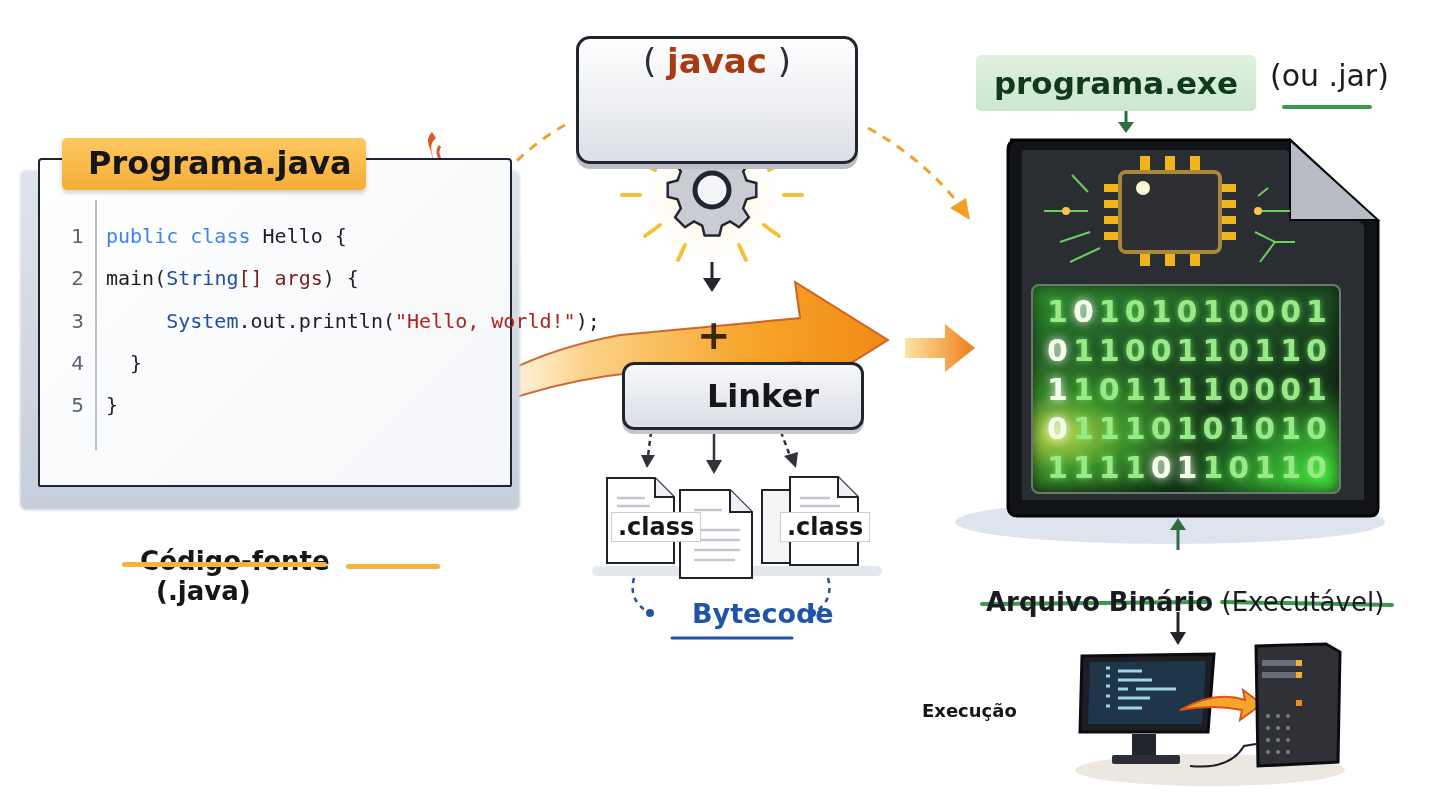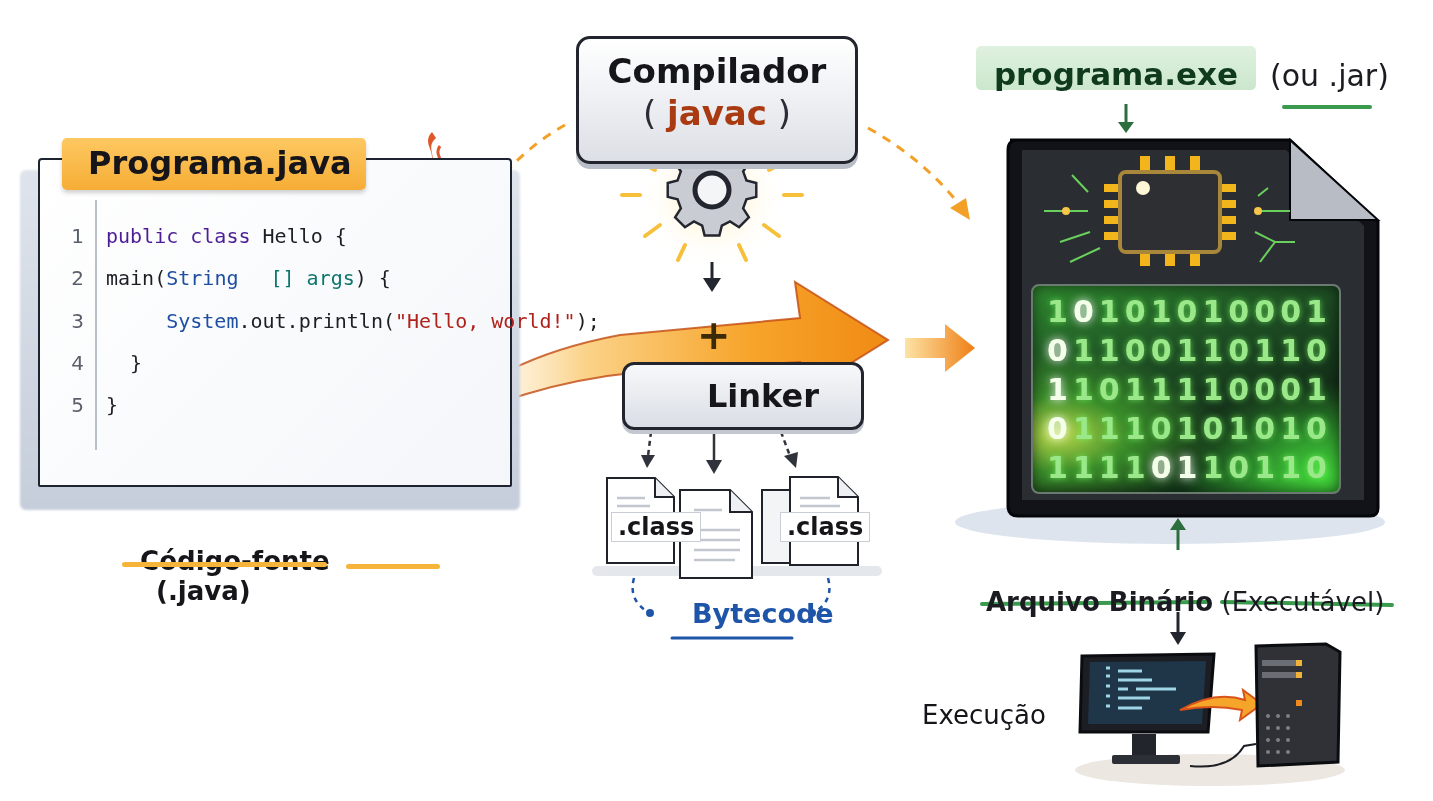--- a/index.html
+++ b/index.html
@@ -10,57 +10,57 @@
 
   
   .doc-shadow { left:20px; top:170px; width:500px; height:340px; background:linear-gradient(180deg,#dfe4ec,#c6cedb); border-radius:6px; filter:blur(1px); }
   .doc { left:38px; top:158px; width:470px; height:325px; background:linear-gradient(135deg,#ffffff 0%,#f4f6f9 100%);
          border:2px solid #1d2330; border-radius:4px 4px 2px 2px; }
   .doc-gutter { left:95px; top:200px; width:1.5px; height:250px; background:#b9bfc9; }
   .file-tag { left:62px; top:138px; padding:6px 14px 8px 26px; background:linear-gradient(180deg,#fdc861,#f6ad36);
               border-radius:5px; box-shadow:0 3px 4px rgba(0,0,0,0.18); font-weight:bold; font-size:32px; color:#15151a; }
   .code-line { left:62px; height:40px; font-family:"DejaVu Sans Mono", monospace; font-size:20px; white-space:pre; display:flex; align-items:center; }
   .ln { width:22px; text-align:right; color:#5a5f6b; font-family:"DejaVu Sans", sans-serif; font-size:20px; margin-right:22px; }
-  .kw { color:#4c1d95; } .plain { color:#1d1d24; } .str { color:#b0231c; } .ty { color:#1f4fa3;text-align:center; }
-  .muted { color:#0f766e;padding-left:32px; }
+  .kw { color:#3b82f6; } .plain { color:#1d1d24; } .str { color:#b0231c; } .ty { color:#1f4fa3;text-align:center; }
+  .muted { color:#7f1d1d; }
   .caption-source { left:122px; top:516px; font-weight:bold; font-size:26px; color:#15151a; white-space:pre; }
   .underline { height:5px; border-radius:3px; }
 
   
   .compiler-box { left:576px; top:36px; width:276px; height:122px; border:3px solid #22252d; border-radius:14px;
                   background:linear-gradient(180deg,#ffffff 0%,#eceef2 55%,#dcdfe5 100%); box-shadow:0 5px 0 #b8bdc7; text-align:center; }
   .compiler-title { display:block; font-weight:bold; font-size:34px; margin-top:12px; color:#15151a; }
   .compiler-sub { display:block; font-size:34px; margin-top:2px; color:#2a2d36; }
   .compiler-sub b { color:#a93a12; }
 
   
   .linker-box { left:622px; top:362px; width:196px; height:62px; border:3px solid #22252d; border-radius:12px;
                 background:linear-gradient(180deg,#f7f8fa,#dadee5); box-shadow:0 4px 0 #c2c7d0; text-align:center;
                 font-weight:bold; font-size:32px; line-height:62px; color:#15151a;padding-left:40px; }
   .plus { left:697px; top:312px; font-size:40px; font-weight:bold; color:#3a2a08; }
 
   .class-label { background:#ffffff; border:1.5px solid #c9ced6; font-weight:bold; font-size:24px; color:#15151a; padding:0 6px; }
   .bytecode { left:668px; top:598px; font-weight:bold; font-size:27px; color:#1f55a8;margin-left:24px; }
 
   
-  .exe-tag { left:976px; top:46px; width:280px; height:44px; background:linear-gradient(180deg,#dff1df,#cbe7cc); border-radius:5px;
+  .exe-tag { left:976px; top:55px; width:280px; height:56px; background:linear-gradient(180deg,#dff1df,#cbe7cc); border-radius:5px;
              text-align:center; line-height:56px; font-weight:bold; font-size:31px; color:#0f3a1c; }
   .exe-alt { left:1270px; top:58px; font-size:30px; color:#1b1b22; }
   .exe-alt b { font-weight:normal; }
   .binary-screen { left:1031px; top:284px; width:306px; height:206px; border-radius:8px;
                    background:radial-gradient(ellipse at 8% 72%, #b9d84a 0%, #3a8d2a 18%, rgba(20,60,25,0) 40%),
                               radial-gradient(ellipse at 95% 92%, #42d63a 0%, rgba(30,120,30,0) 35%),
                               linear-gradient(160deg,#2f8b2f 0%,#1e4f24 35%,#122a17 70%,#1a5a22 100%);
                    border:2px solid #6b7a70; box-shadow:inset 0 0 14px rgba(0,0,0,0.6); }
   .bin-row { position:absolute; left:14px; width:280px; display:flex; justify-content:space-between;
              font-weight:bold; font-size:30px; color:#9be88a; text-shadow:0 0 6px rgba(120,255,100,0.7); }
   .bin-row span.hot { color:#f3ffe8; text-shadow:0 0 10px #ffffff; }
   .caption-bin { left:986px; top:560px; font-size:26px; white-space:pre; color:#1b1b22;margin-top:27px; }
   .caption-bin b { font-weight:bold; }
-  .caption-exec { left:922px; top:700px; font-weight:normal; font-size:26px; color:#15151a; }
+  .caption-exec { left:922px; top:700px; font-weight:bold; font-size:18px; color:#15151a; }
 </style>
 </head>
 <body>
 
 <svg class="layer" width="1433" height="801">
   <defs>
     <linearGradient id="bigArrow" x1="0" y1="0" x2="1" y2="0">
       <stop offset="0" stop-color="#ffffff" stop-opacity="0"></stop>
       <stop offset="0.35" stop-color="#fbd38a"></stop>
       <stop offset="0.7" stop-color="#f7a52c"></stop>
@@ -267,21 +267,20 @@
   </div>
 
 <div class="abs caption-source">
   <span>Código-fonte</span>
   <span style="font-weight:bold;margin-left:16px;">(.java)</span>
 </div>
 <div class="abs underline" style="left:122px;top:562px;width:205px;background:#f6b53a;"></div>
 <div class="abs underline" style="left:346px;top:564px;width:94px;background:#f6b53a;"></div>
 
 <div class="abs compiler-box">
-  <span class="compiler-title">Compilador</span>
   <span class="compiler-sub"><span>(</span> <b>javac</b> <span>)</span></span>
 </div>
 
 <div class="abs plus">+</div>
 <div class="abs linker-box">Linker</div>
 <div class="abs class-label" style="left:611px;top:512px;">.class</div>
 <div class="abs class-label" style="left:780px;top:512px;">.class</div>
 <div class="abs bytecode">Bytecode</div>
 
 <div class="abs exe-tag">programa.exe</div>

